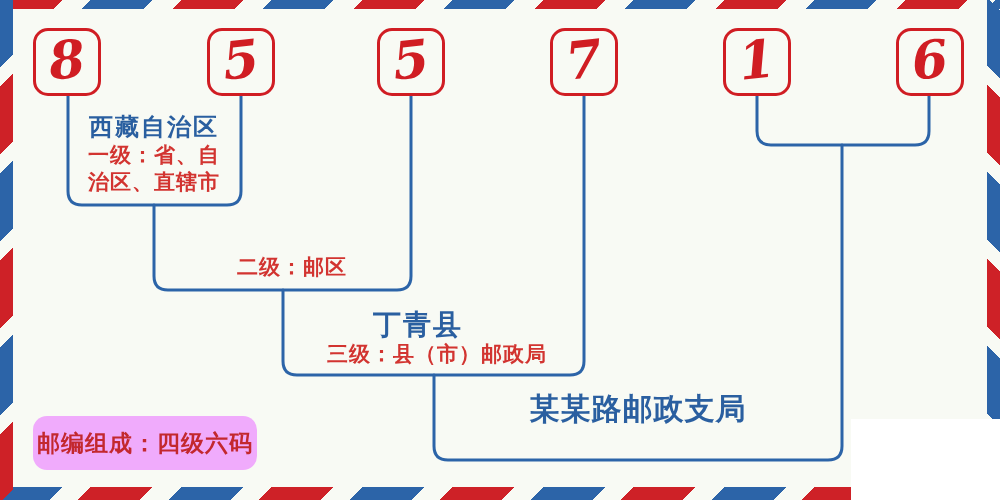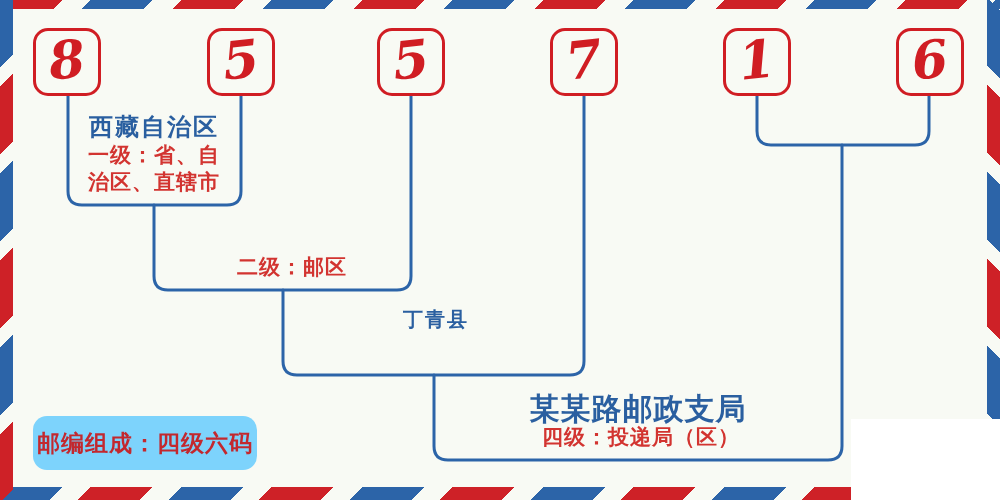--- a/index.html
+++ b/index.html
@@ -75,30 +75,30 @@
   }
   .red-desc {
     color:#d23430; font-weight:bold;
     font-family:"Liberation Sans", sans-serif;
     letter-spacing:1px;
   }
   .lvl1-name { left:154px; top:111px; transform:translateX(-50%); font-size:24px; }
   .lvl1-desc { left:154px; top:142px; transform:translateX(-50%);
                font-size:21px; width:148px; white-space:normal; line-height:1.28; }
   .lvl2-desc { left:292px; top:253px; transform:translateX(-50%); font-size:21px; }
-  .lvl3-name { left:436px; top:306px; transform:translateX(-50%); font-size:20px; }
+  .lvl3-name { left:418px; top:306px; transform:translateX(-50%); font-size:28px; }
   .lvl3-desc { left:437px; top:340px; transform:translateX(-50%); font-size:21px; }
   .lvl4-name { left:638px; top:389px; transform:translateX(-50%); font-size:30px; letter-spacing:1px; }
   .lvl4-desc { left:641px; top:423px; transform:translateX(-50%); font-size:21px; }
   .tjj-label { left:843px; top:105px; transform:translateX(-50%); font-size:23px; }
 
   
   .badge {
     position:absolute; left:33px; top:416px; width:224px; height:54px;
-    background:#7dd3fc; border-radius:14px; z-index:5;
+    background:#f0abfc; border-radius:14px; z-index:5;
     display:flex; align-items:center; justify-content:center;
   }
   .badge span {
     font-family:"Liberation Serif", serif;
     font-size:23px; font-weight:bold; color:#c3282e; letter-spacing:1px;
   }
 </style>
 </head>
 <body>
 
@@ -143,22 +143,22 @@
   <div class="digit-box db6">
     <span>6</span>
   </div>
 
   <div class="lbl red-desc lvl1-desc">一级：省、自治区、直辖市</div>
   <div class="lbl blue-name lvl1-name">西藏自治区</div>
 
   <div class="lbl red-desc lvl2-desc">二级：邮区</div>
 
   <div class="lbl blue-name lvl3-name">丁青县</div>
+  <div class="lbl red-desc lvl3-desc">三级：县（市）邮政局</div>
 
   <div class="lbl blue-name lvl4-name">某某路邮政支局</div>
-  <div class="lbl red-desc lvl4-desc">四级：投递局（区）</div>
 
 
   <div class="badge">
     <span>邮编组成：四级六码</span>
   </div>
 
 </div>
 
 </body></html>

